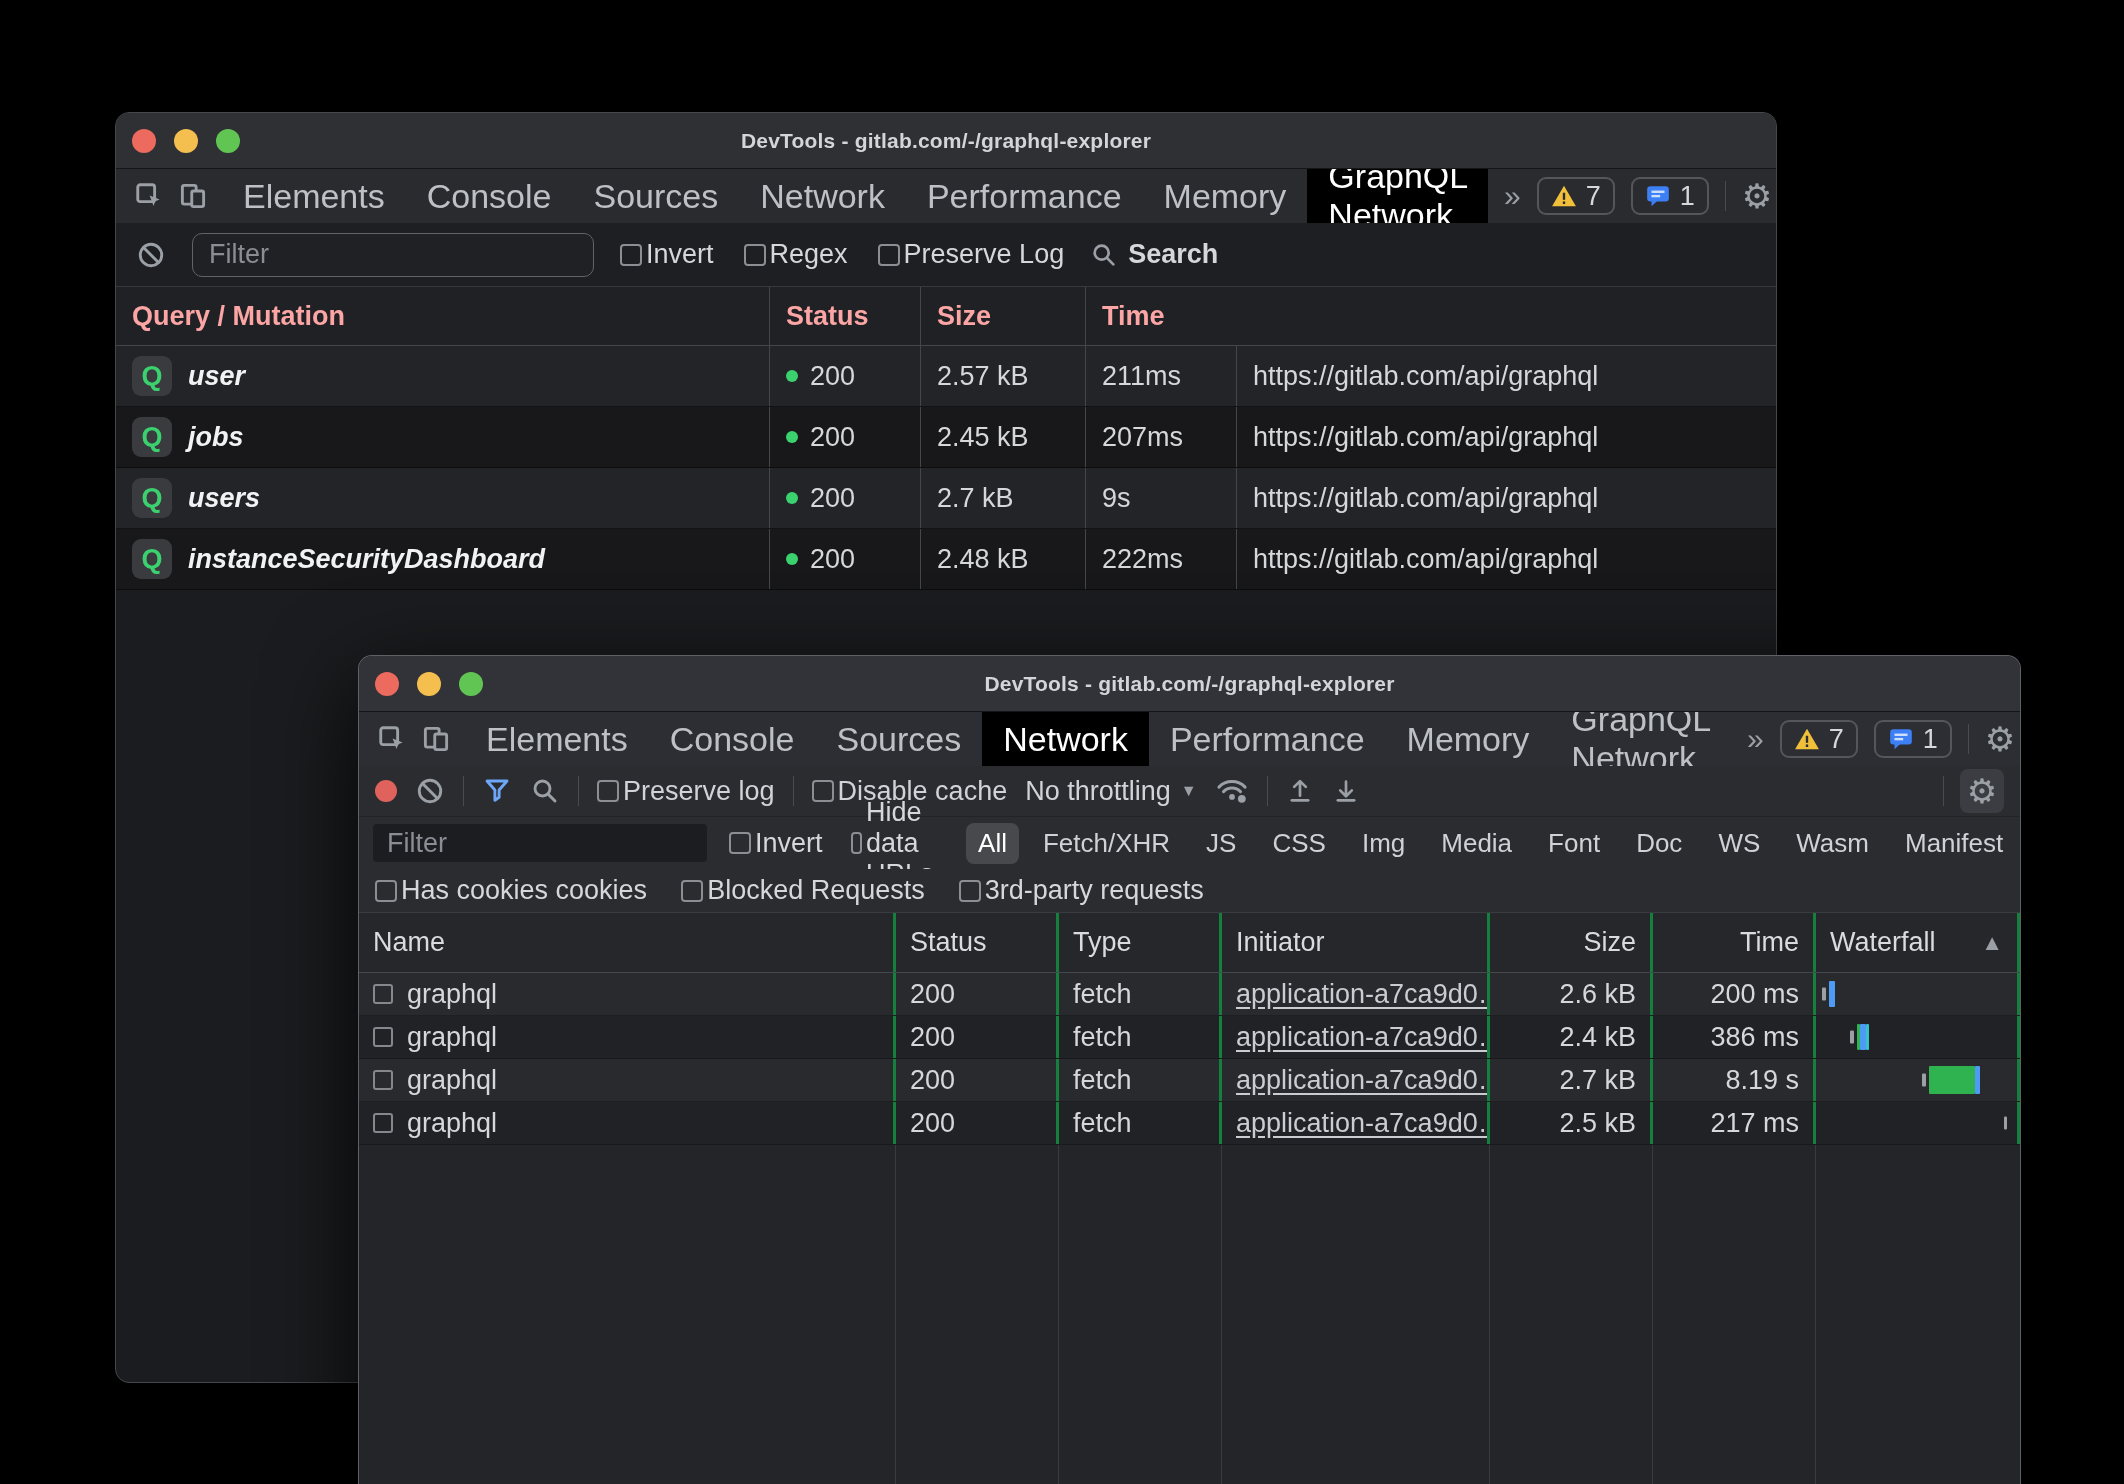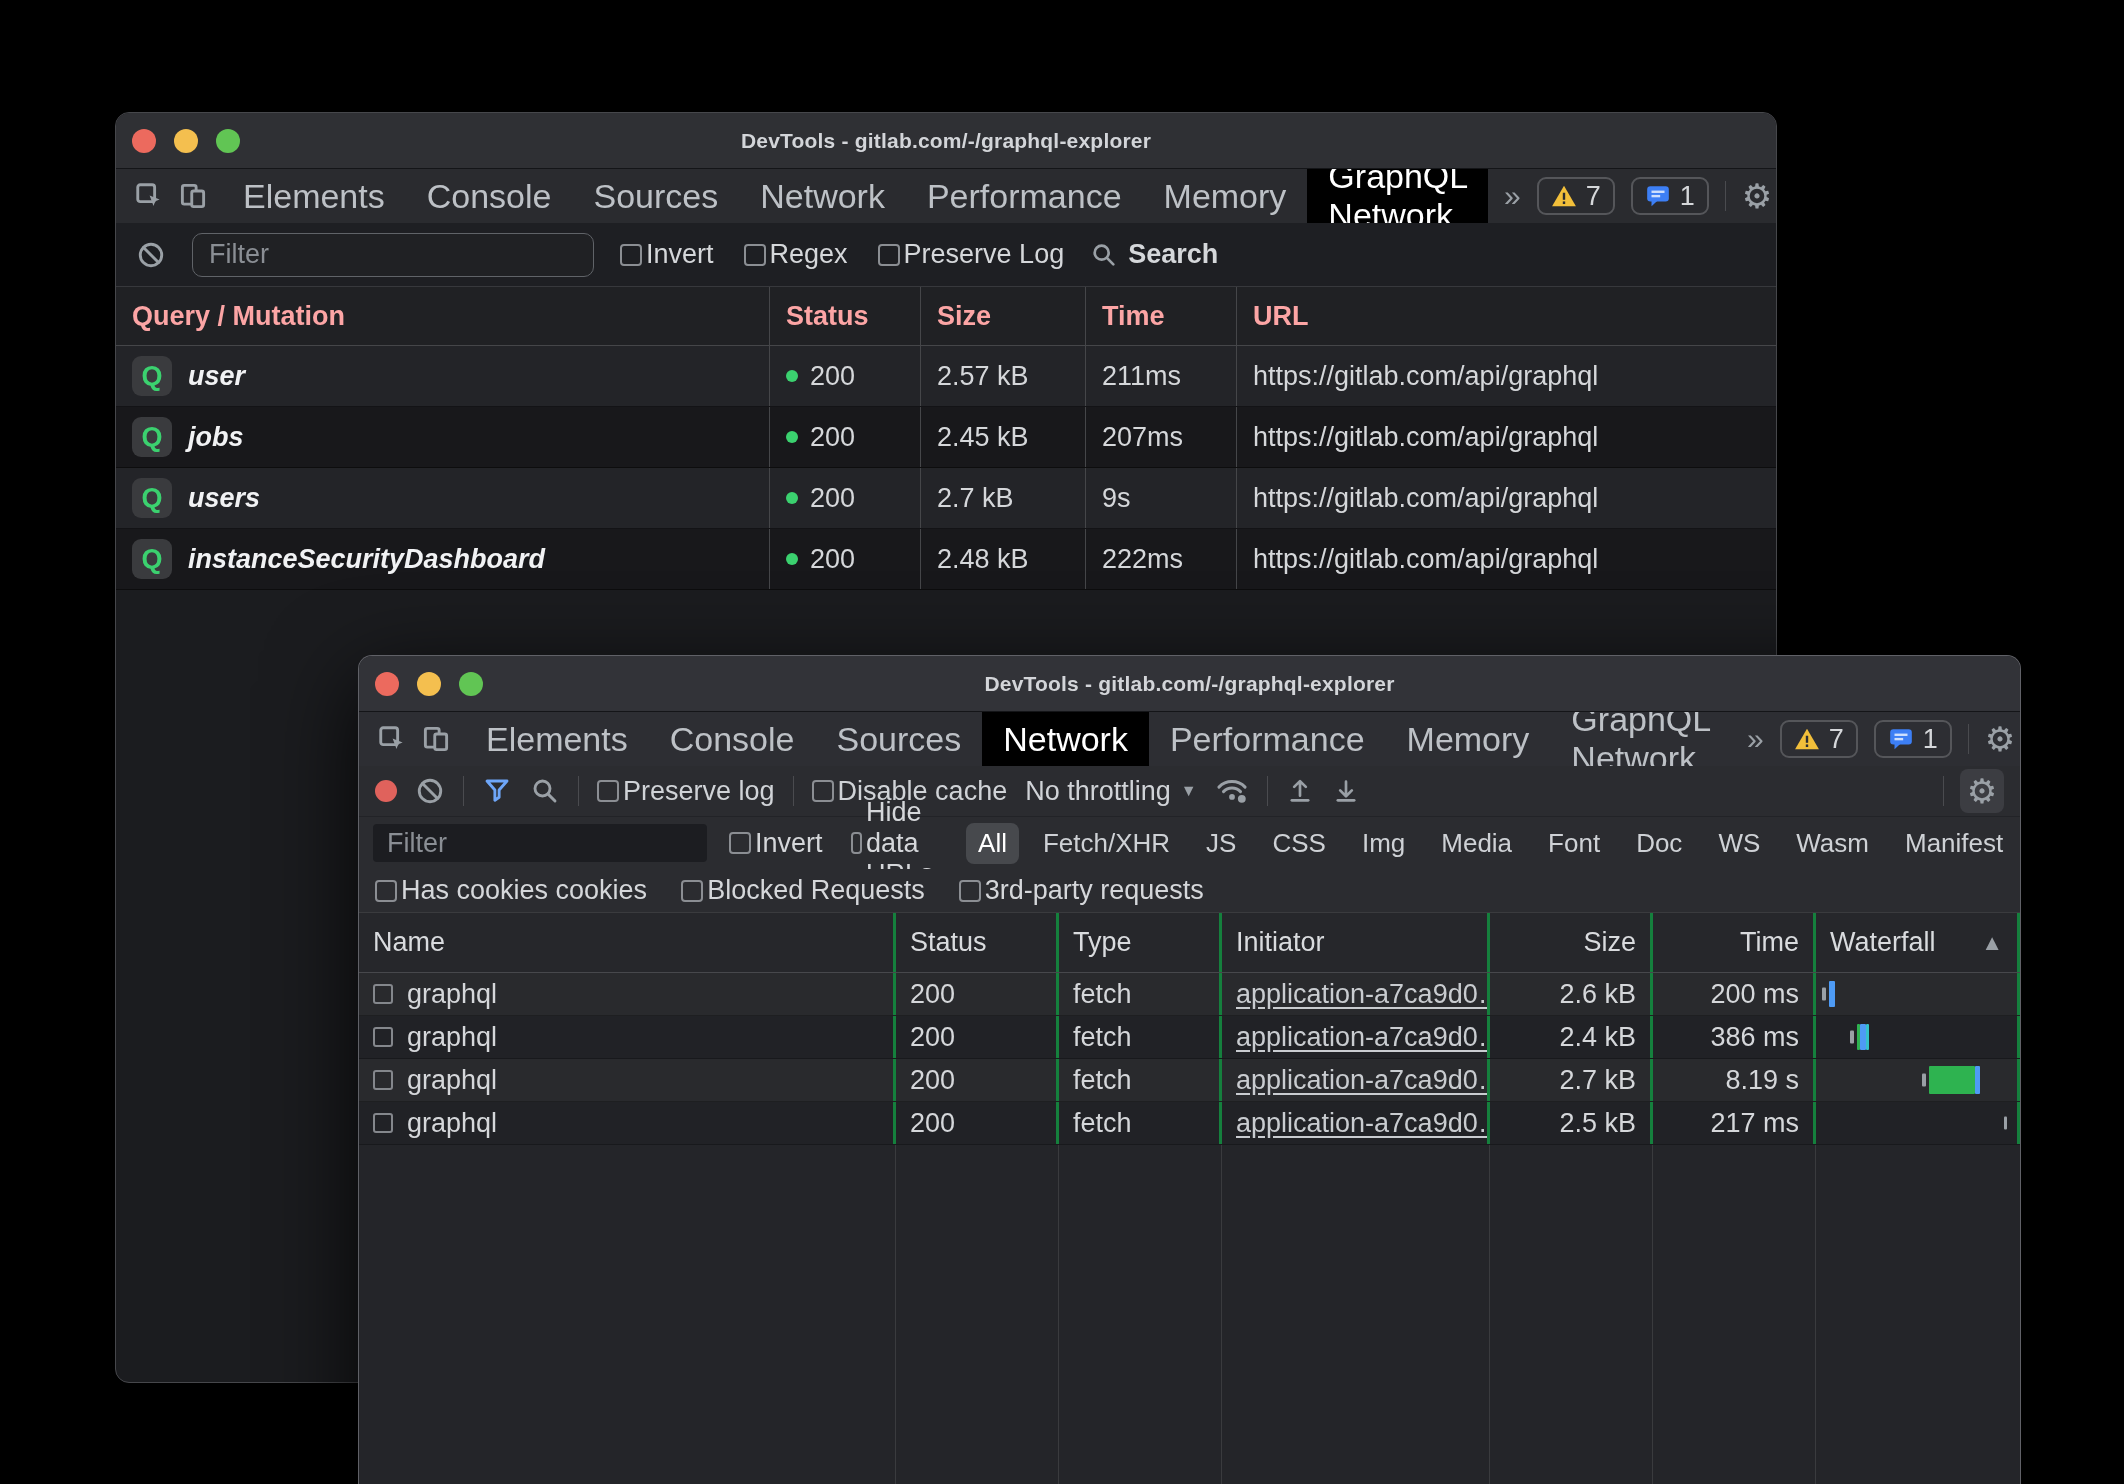--- a/index.html
+++ b/index.html
@@ -231,21 +231,20 @@
         <span>Search</span>
       </span>
     </div>
 
     <div class="btable">
       <div class="bheader">
         <div class="bcell">Query / Mutation</div>
         <div class="bcell">Status</div>
         <div class="bcell">Size</div>
         <div class="bcell">Time</div>
-        <div class="bcell">URL</div>
       </div>
       <div>
 
           <div class="brow">
             <div class="bcell">
               <span class="qbadge">Q</span>
               <span class="qname">user</span>
             </div>
             <div class="bcell">
               <span class="dot"></span>

